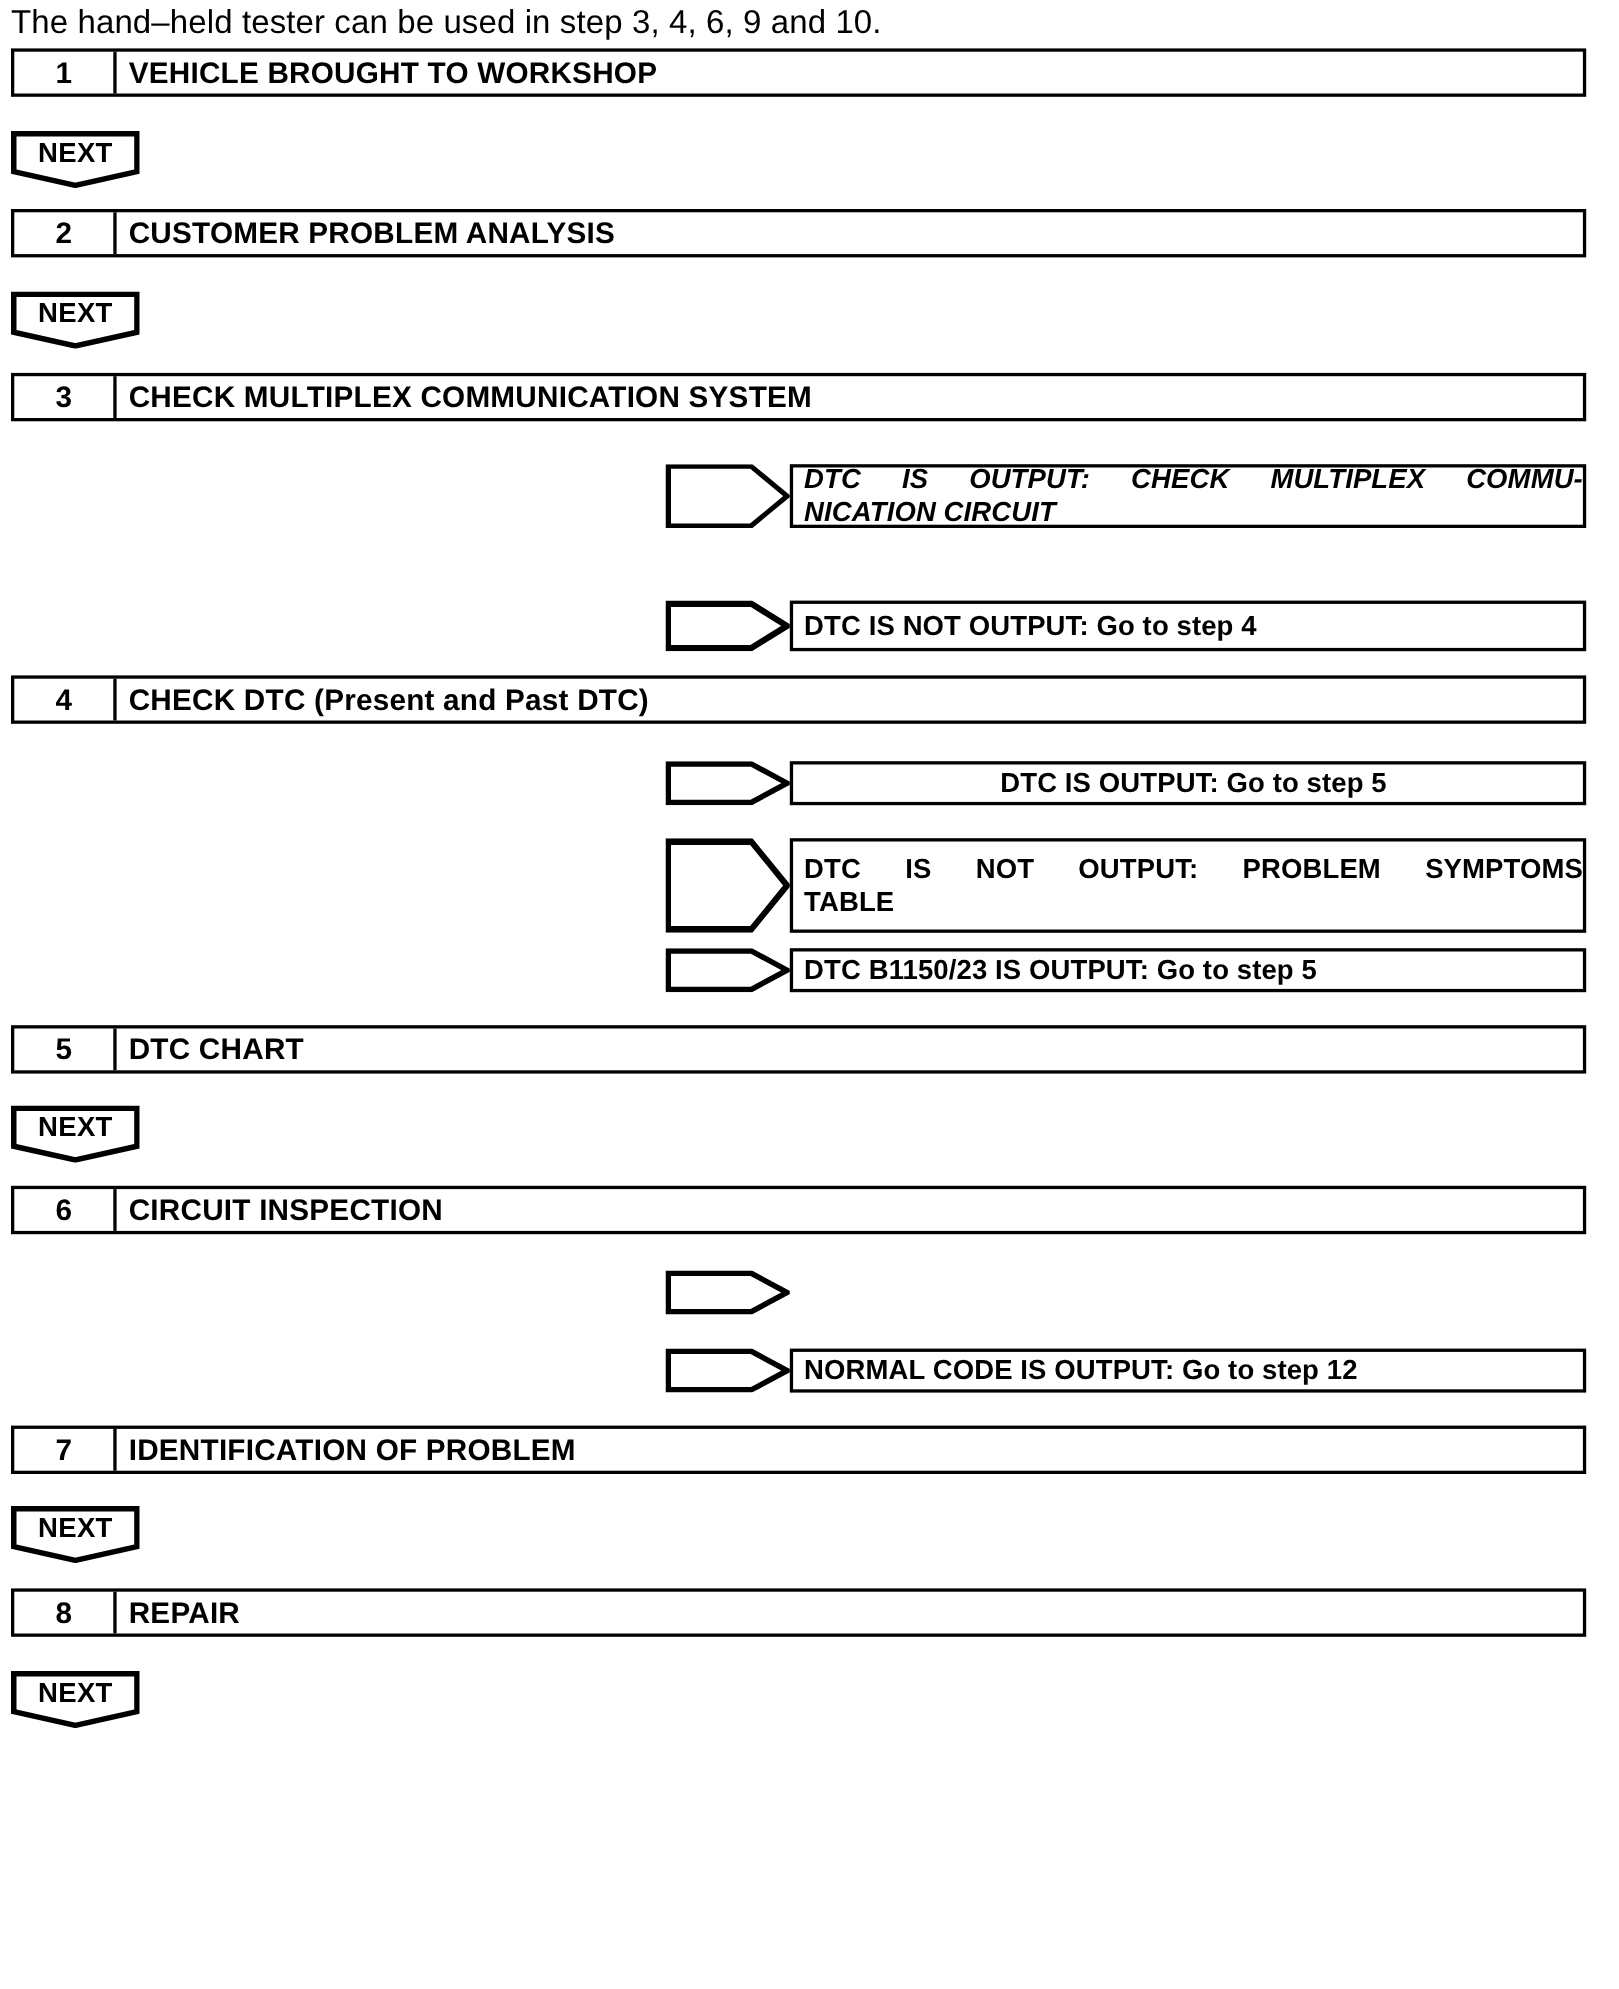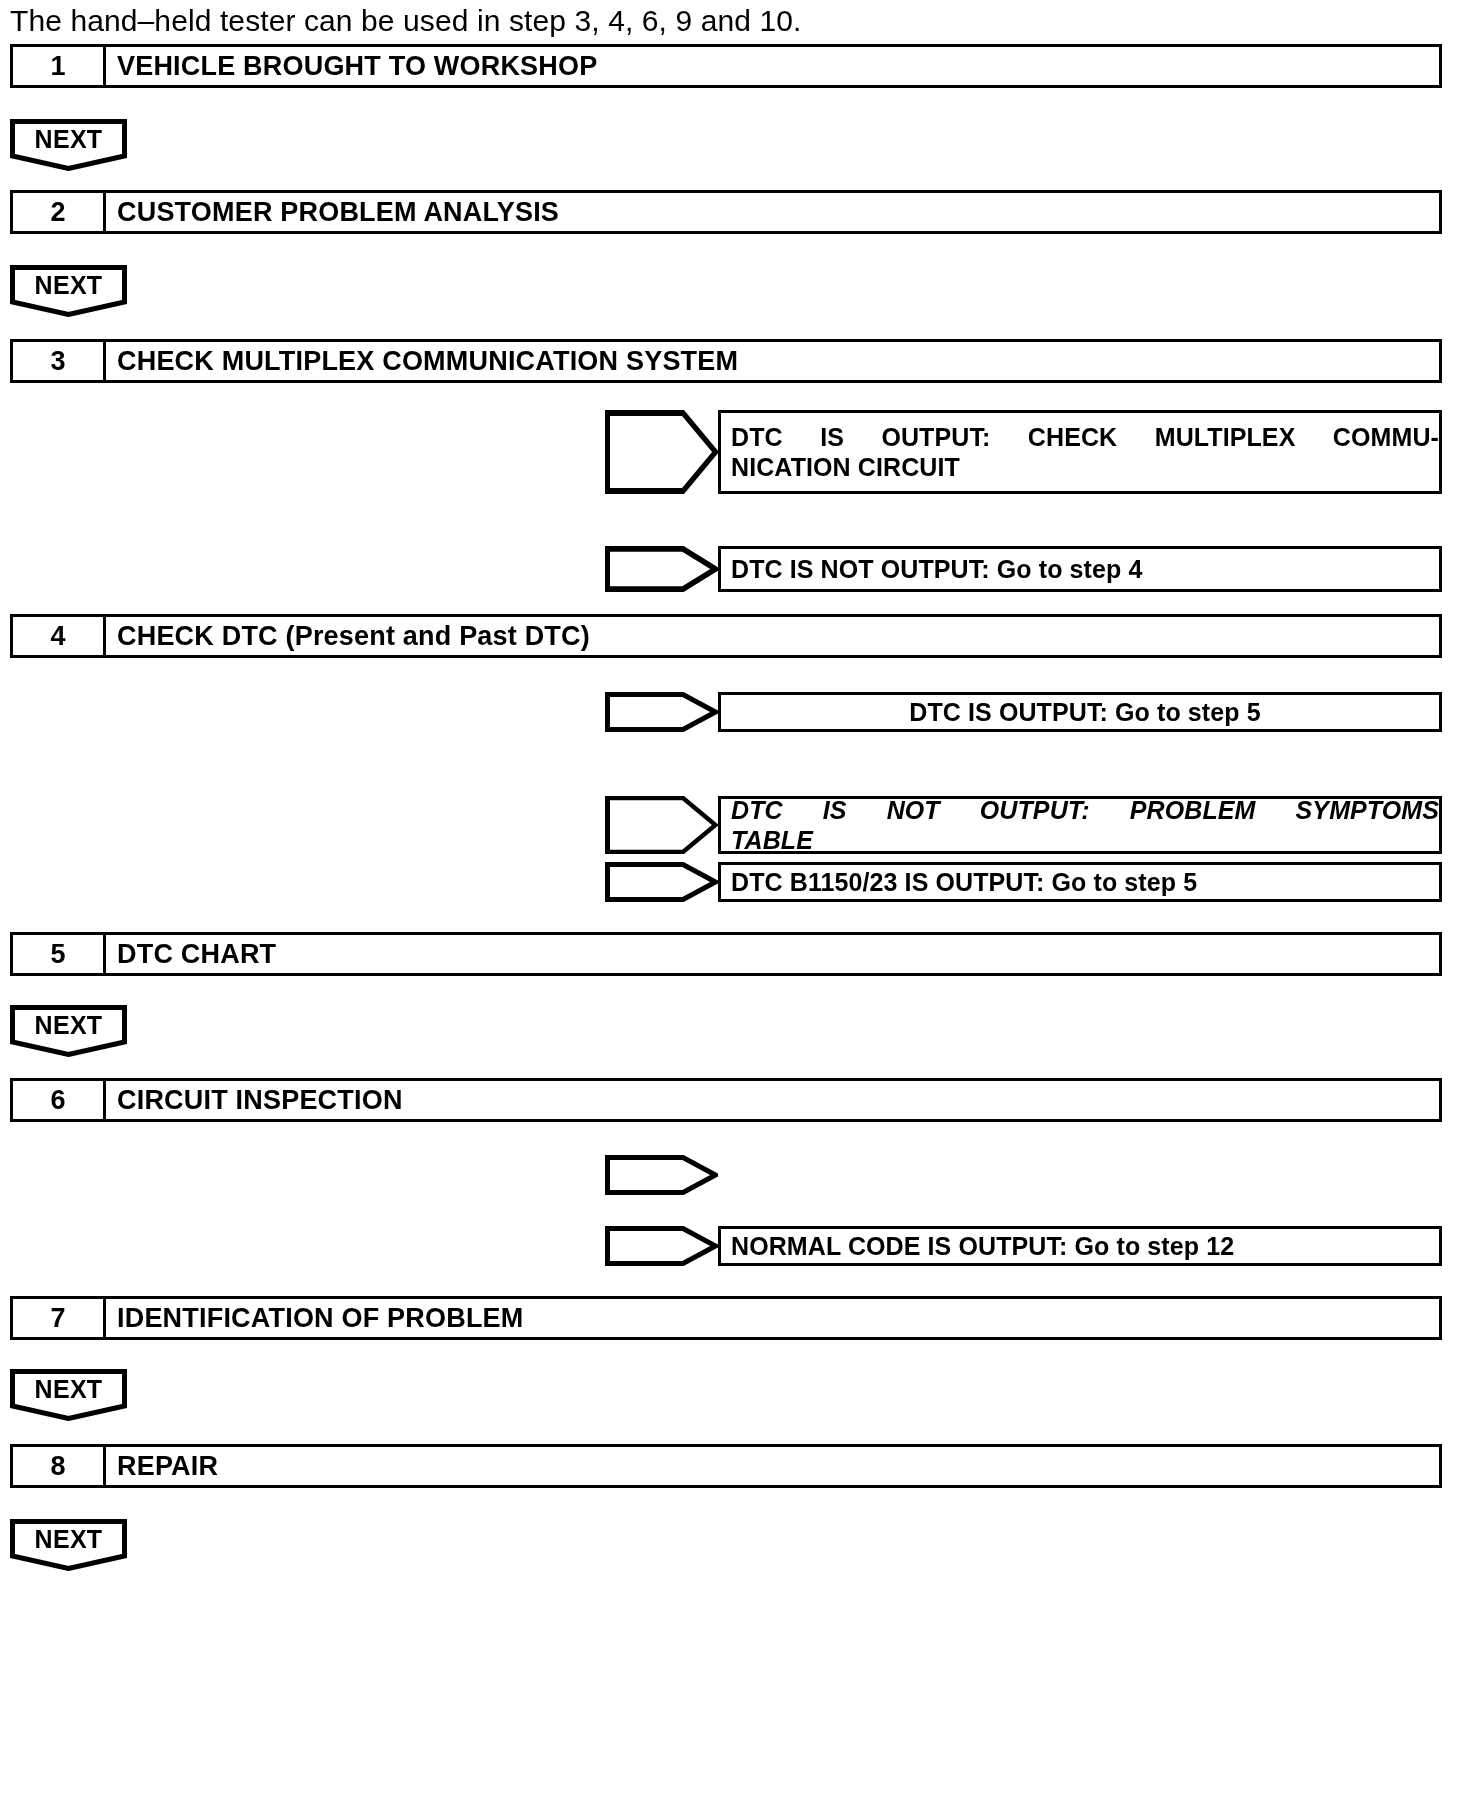--- a/index.html
+++ b/index.html
@@ -167,21 +167,21 @@
       <polygon points="2.5,2.5 114.5,2.5 114.5,37 58.5,49.5 2.5,37" fill="#ffffff" stroke="#000000" stroke-width="5"></polygon>
     </svg>
     <div class="next-label">NEXT</div>
   </div>
 
   <div class="step-row" style="top:339px;">
     <div class="step-num">3</div>
     <div class="step-title">CHECK MULTIPLEX COMMUNICATION SYSTEM</div>
   </div>
 
-  <div class="branch" style="top:410px; height:84px;">
+  <div class="branch" style="top:422px; height:58px;font-style:italic;">
     <div class="branch-arrow">
       <svg viewBox="0 0 113 70" preserveAspectRatio="none">
         <polygon points="2.5,2.5 78,2.5 110.5,35 78,67.5 2.5,67.5" fill="#ffffff" stroke="#000000" stroke-width="5"></polygon>
       </svg>
     </div>
     <div class="branch-box justify">
       <span class="line-stack">
         <span class="ln j">DTC IS OUTPUT: CHECK MULTIPLEX COMMU-</span>
         <span class="ln">NICATION CIRCUIT</span>
       </span>
@@ -212,21 +212,21 @@
         <polygon points="2.5,2.5 78,2.5 110.5,20 78,37.5 2.5,37.5" fill="#ffffff" stroke="#000000" stroke-width="5"></polygon>
       </svg>
     </div>
     <div class="branch-box">
       <span class="line-stack">
         <span class="ln">DTC IS OUTPUT: Go to step 5</span>
       </span>
     </div>
   </div>
 
-  <div class="branch" style="top:796px; height:58px;font-style:italic;">
+  <div class="branch" style="top:762px; height:86px;">
     <div class="branch-arrow">
       <svg viewBox="0 0 113 70" preserveAspectRatio="none">
         <polygon points="2.5,2.5 78,2.5 110.5,35 78,67.5 2.5,67.5" fill="#ffffff" stroke="#000000" stroke-width="5"></polygon>
       </svg>
     </div>
     <div class="branch-box justify">
       <span class="line-stack">
         <span class="ln j">DTC IS NOT OUTPUT: PROBLEM SYMPTOMS</span>
         <span class="ln">TABLE</span>
       </span>

